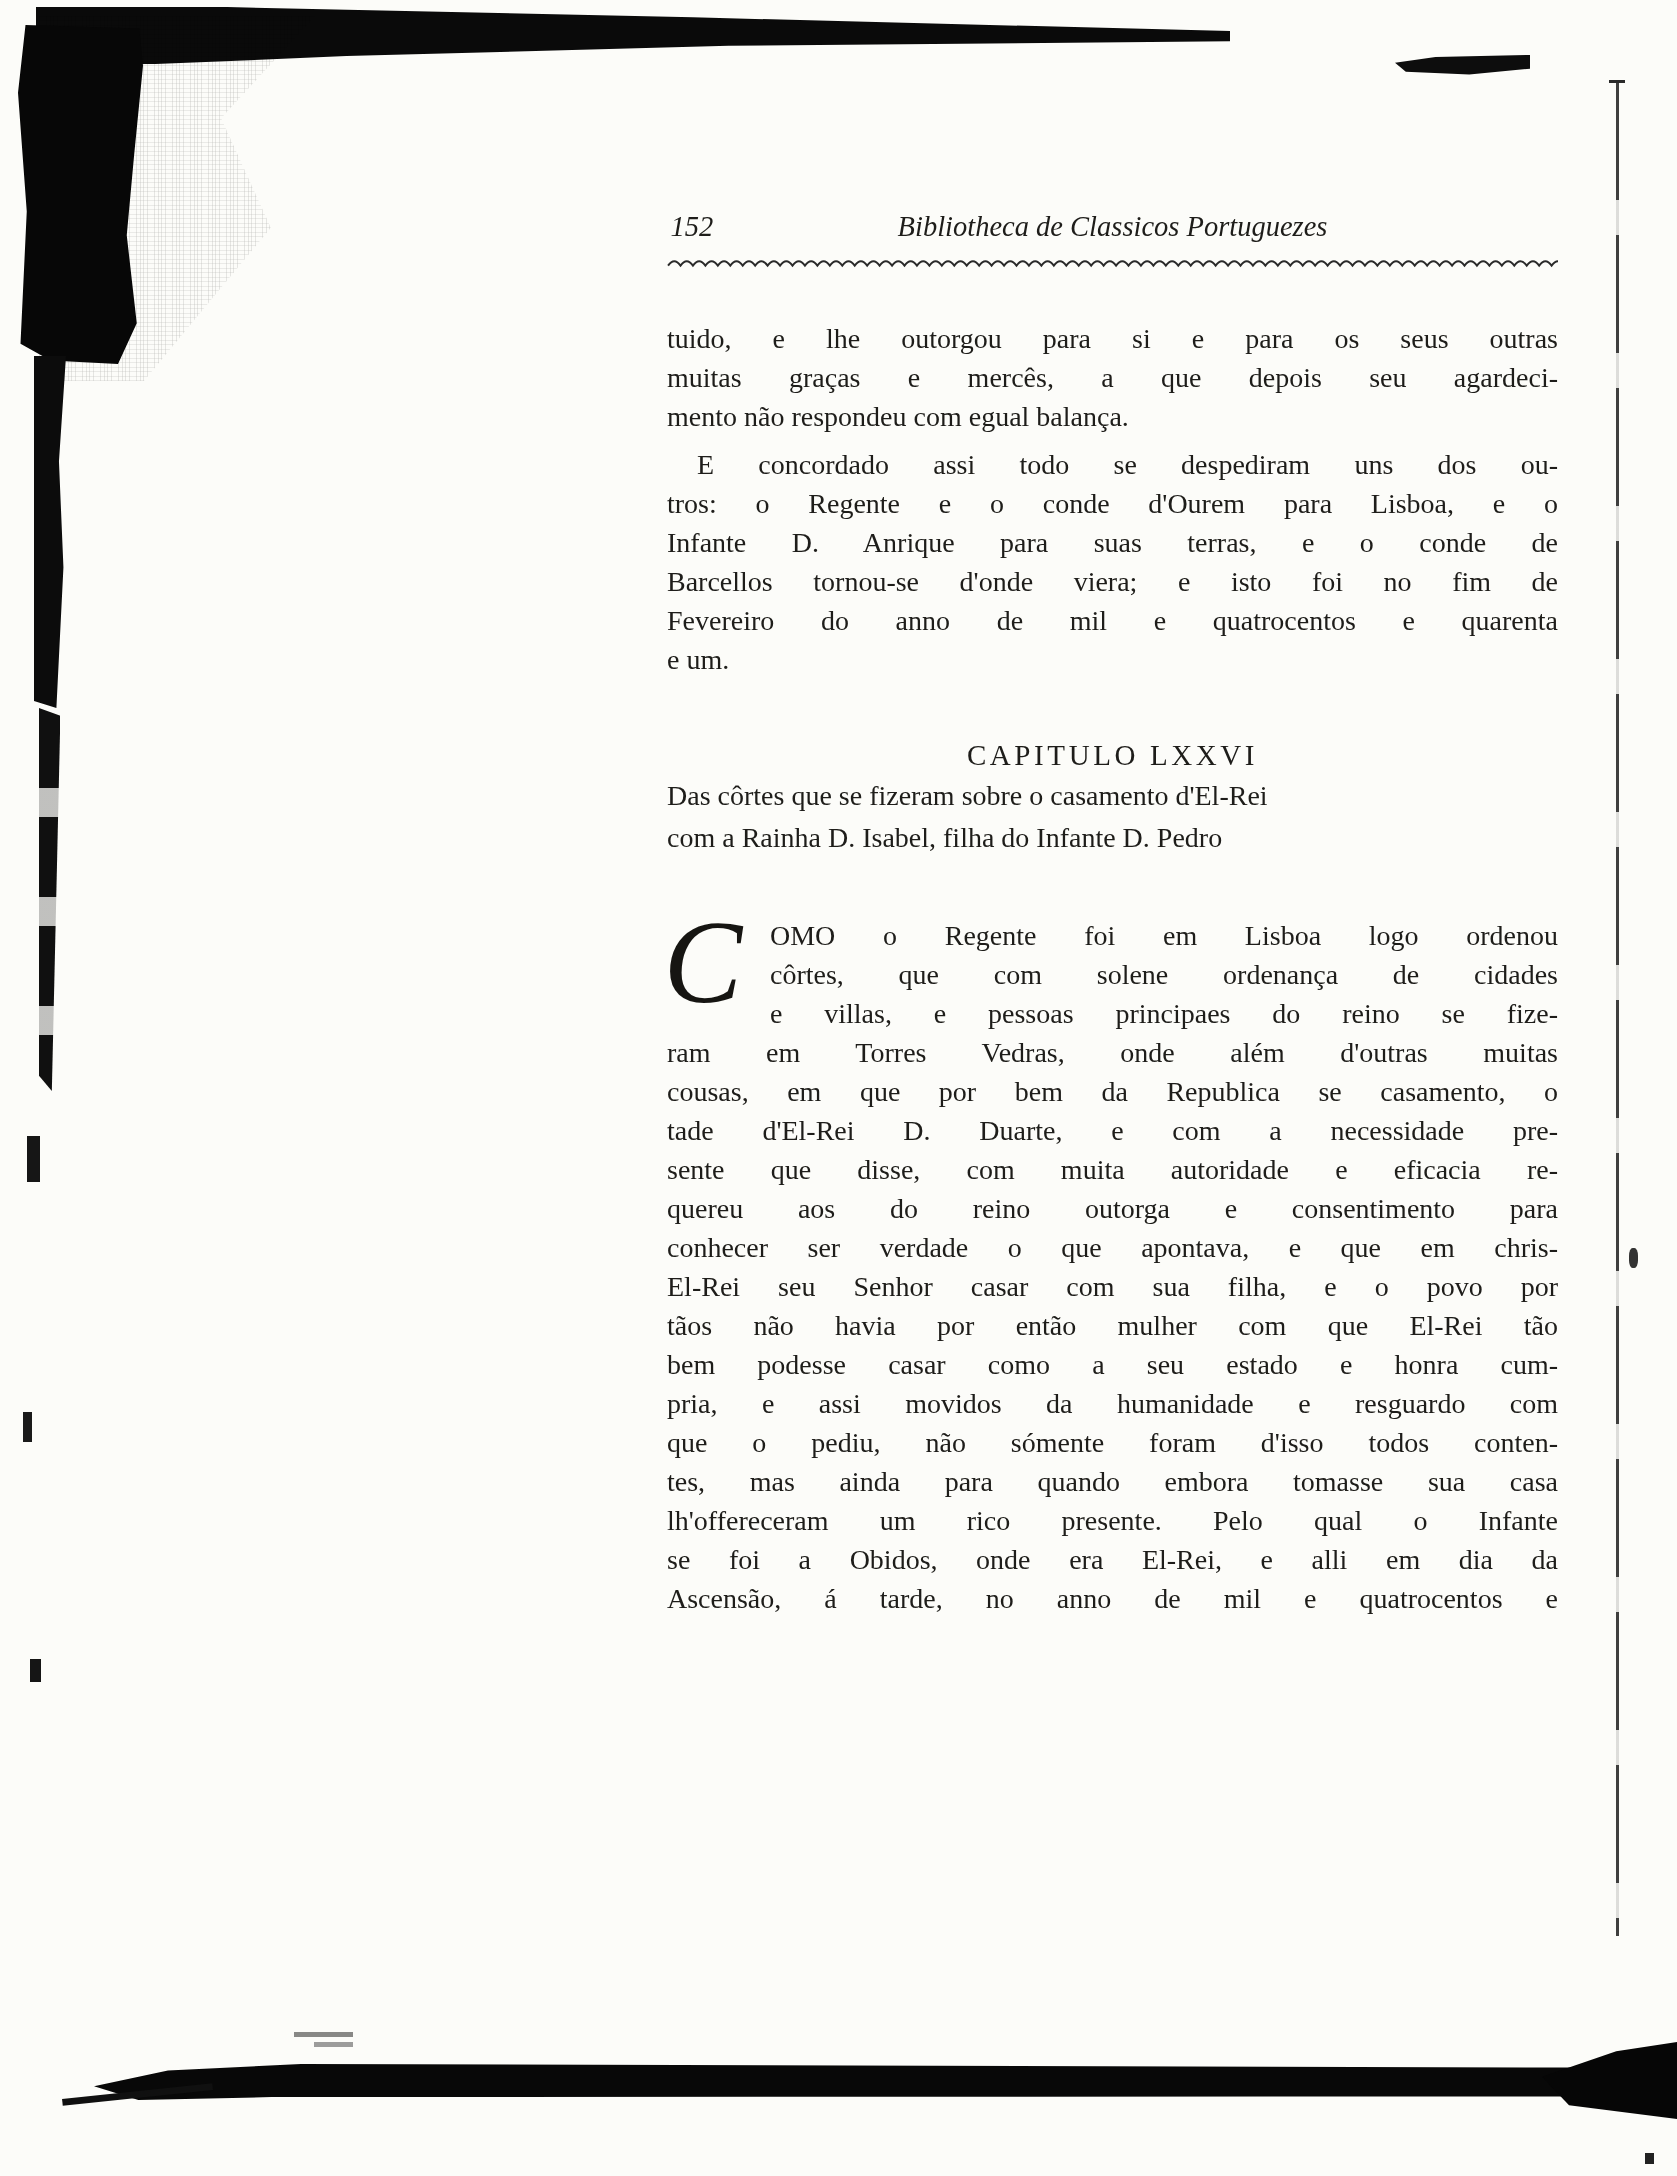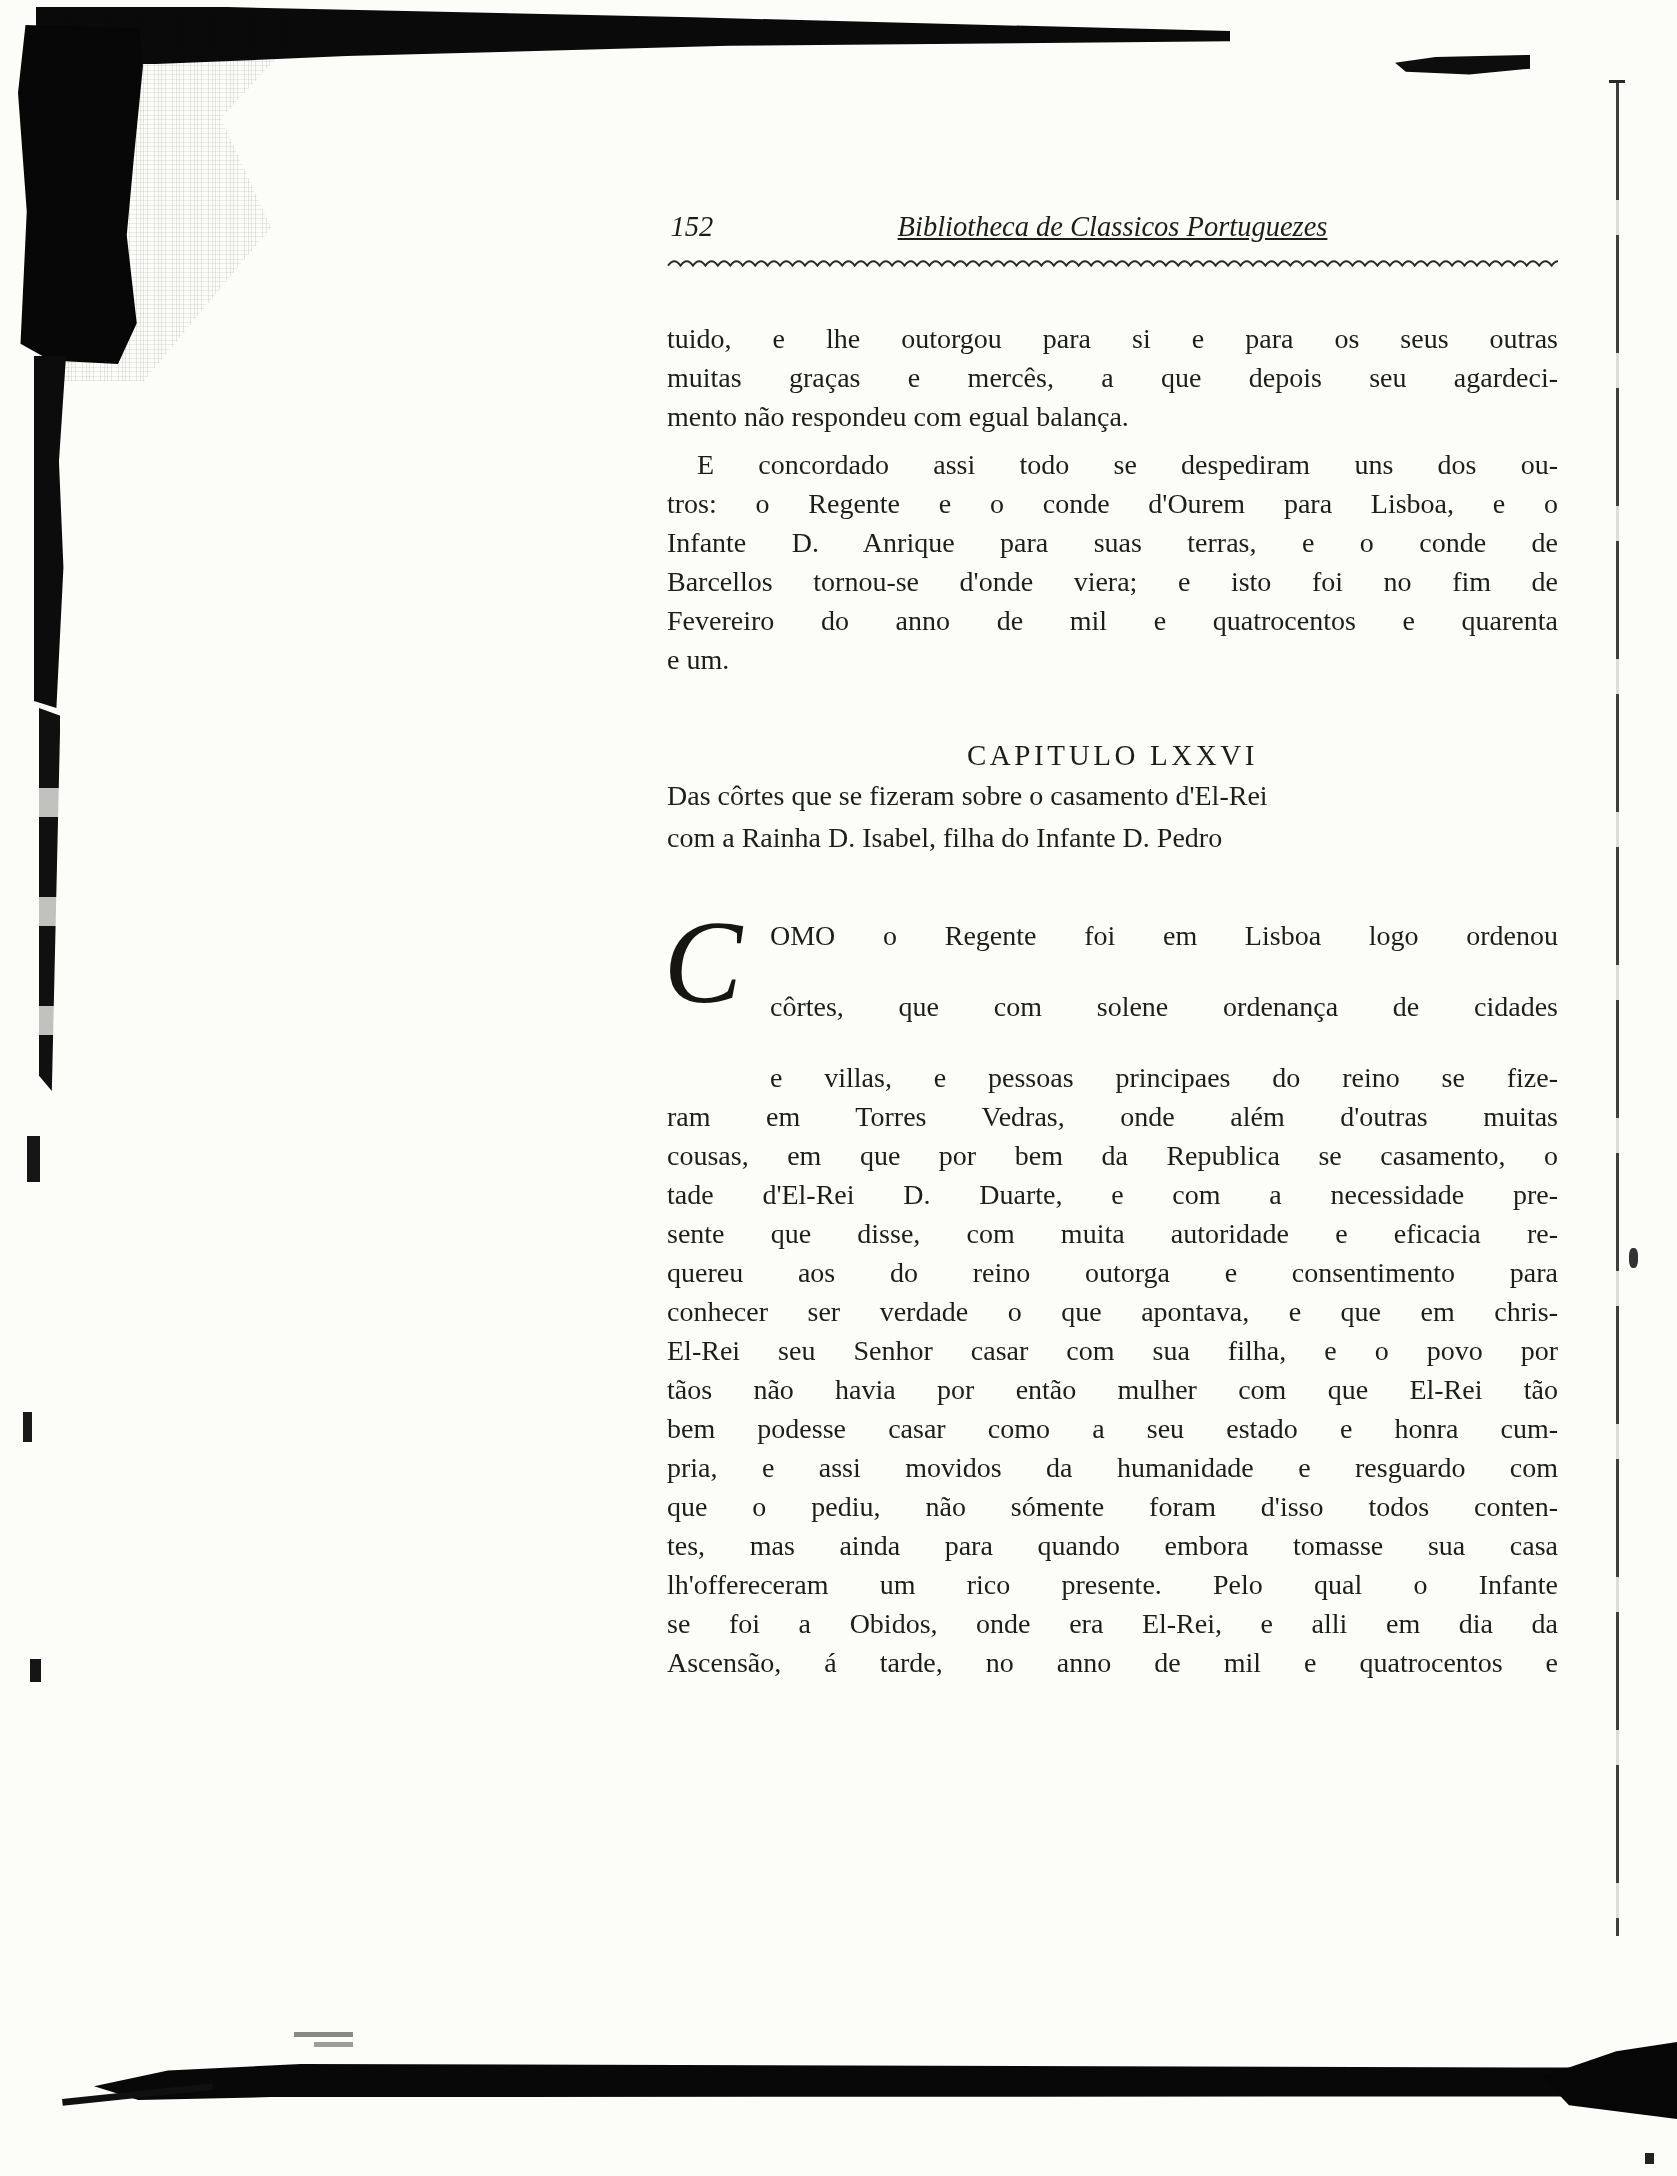--- a/index.html
+++ b/index.html
@@ -45,40 +45,40 @@
     clip-path:polygon(0 45%, 55% 12%, 100% 0, 100% 100%, 20% 82%); }
   .corner-dot { left:1645px; top:2153px; width:9px; height:10.7px; background:#222; }
 
   
   .content {
     position:absolute; left:667px; top:207px; width:891px;
     color:#1e1d1a; font-size:28px; line-height:39px;
   }
   .running-head { position:relative; height:43px; font-style:italic; font-size:28.5px; }
   .page-number { position:absolute; left:3.6px; top:0; }
-  .running-title { position:absolute; left:0; right:0; text-align:center;text-decoration:underline; }
+  .running-title { position:absolute; left:0; right:0; text-align:center; }
   .wavy { display:block; margin-top:5.3px; }
 
   .para { margin:0; }
   .p1 { margin-top:48px; }
   .p2 { margin-top:9px; }
 
   .line { text-align:justify; text-align-last:justify; }
   .line.flush { text-align-last:left; }
   .line.indent-first { padding-left:30px; }
 
   .chapter-heading { margin-top:57px; text-align:center; letter-spacing:3.6px; font-size:29px; }
   .subtitle { text-align:left; line-height:42px; }
 
   .opening { margin-top:57px; position:relative; }
   .drop-cap {
     position:absolute; left:-3.6px; top:-12.5px;
     font-size:118px; line-height:1; font-style:italic; color:#161512;
   }
-  .opening .line.indent { padding-left:103px;margin-top:32px; }
+  .opening .line.indent { padding-left:103px; }
 </style>
 </head>
 <body>
 
 <div class="artifact top-streak"></div>
 <div class="artifact corner-noise"></div>
 <div class="artifact corner-block"></div>
 <div class="artifact left-bar"></div>
 <div class="artifact left-bar-lower"></div>
 <div class="artifact left-tick-1"></div>

